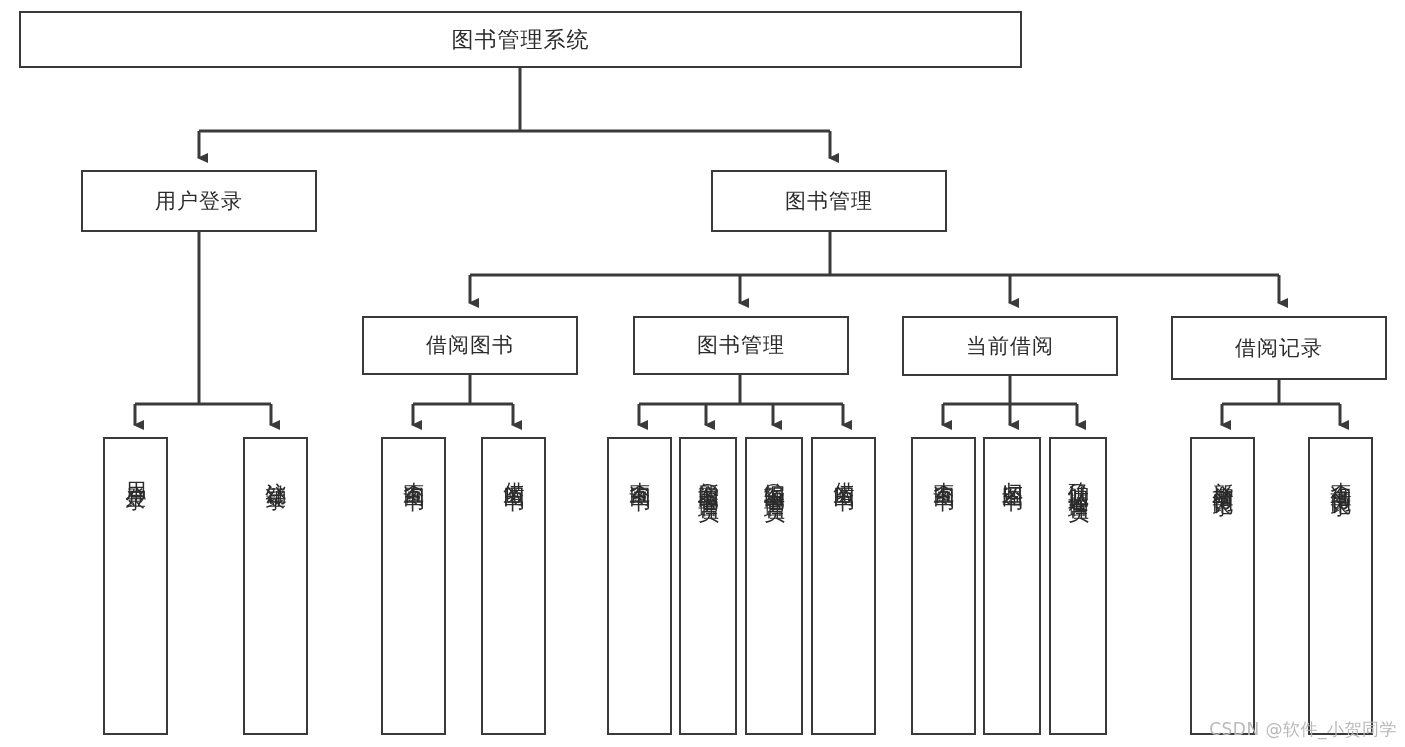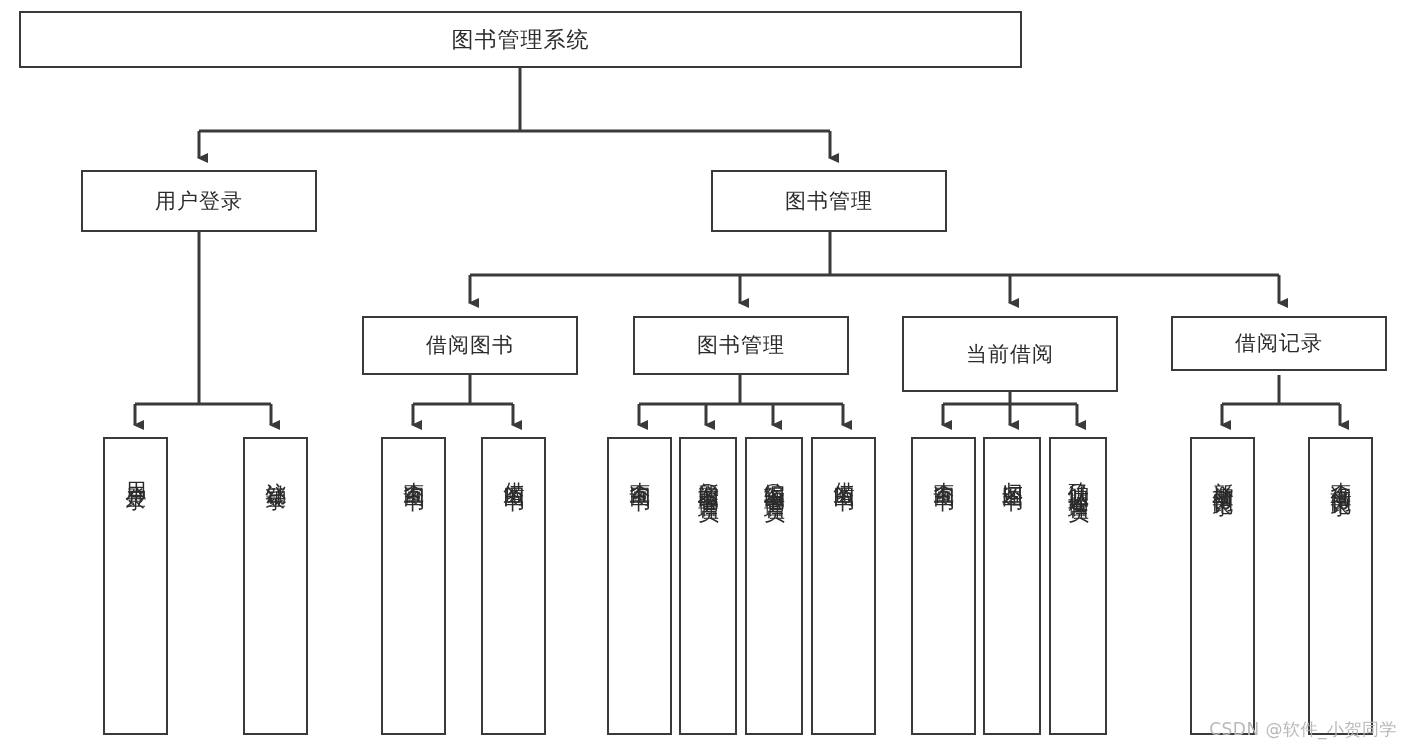--- a/index.html
+++ b/index.html
@@ -121,24 +121,24 @@
   <div class="node h" style="left:711px;top:170px;width:236px;height:62px;">
     <span>图书管理</span>
   </div>
 
   <div class="node h" style="left:362px;top:316px;width:216px;height:59px;">
     <span>借阅图书</span>
   </div>
   <div class="node h" style="left:633px;top:316px;width:216px;height:59px;">
     <span>图书管理</span>
   </div>
-  <div class="node h" style="left:902px;top:316px;width:216px;height:76px;">
+  <div class="node h" style="left:902px;top:316px;width:216px;height:60px;">
     <span>当前借阅</span>
   </div>
-  <div class="node h" style="left:1171px;top:316px;width:216px;height:55px;">
+  <div class="node h" style="left:1171px;top:316px;width:216px;height:64px;">
     <span>借阅记录</span>
   </div>
 
   <div class="node v" style="left:103px;top:437px;width:65px;height:298px;">
     <span class="vtxt">用户登录</span>
   </div>
   <div class="node v" style="left:243px;top:437px;width:65px;height:298px;">
     <span class="vtxt">注销登录</span>
   </div>
 

